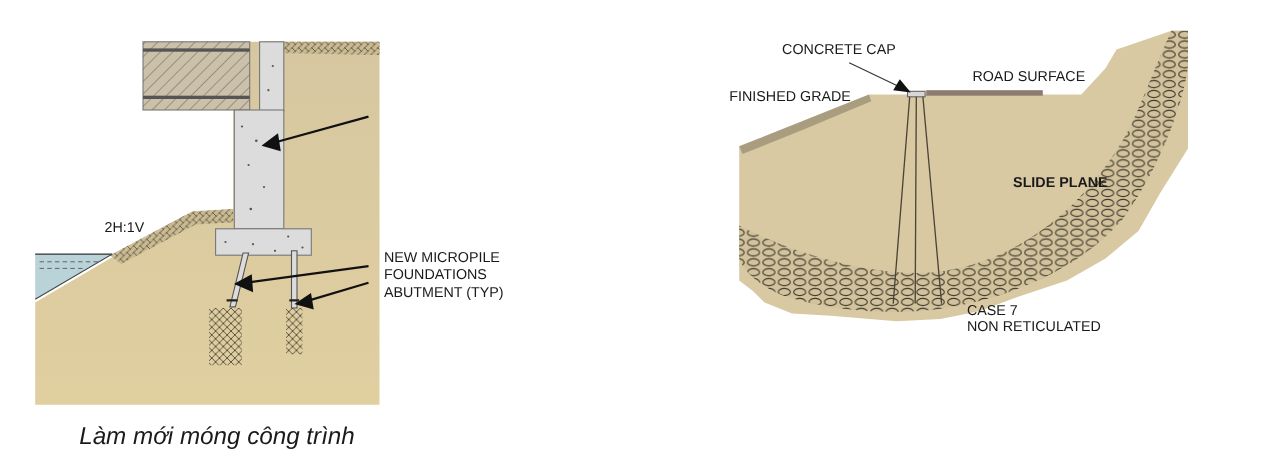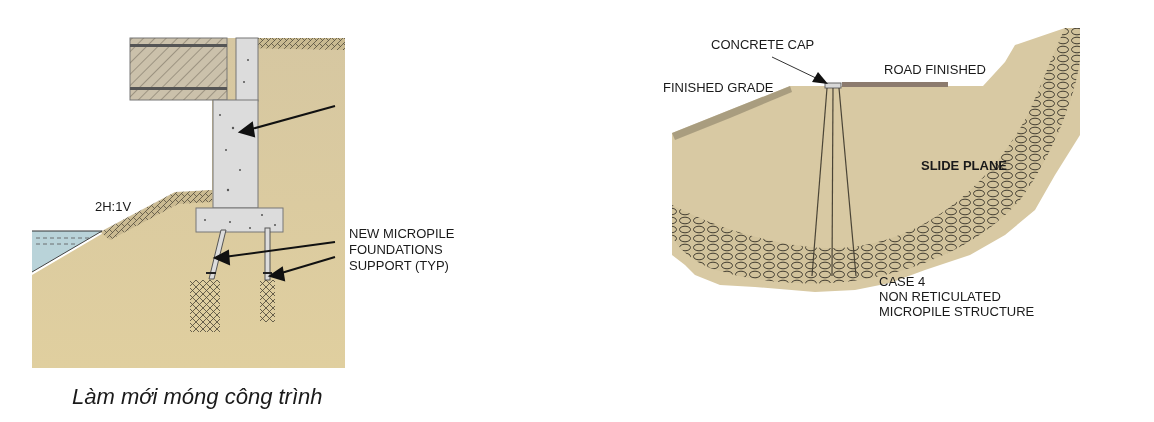--- a/index.html
+++ b/index.html
@@ -85,21 +85,21 @@
       <polygon points="240,132 252,123 254,136"></polygon>
       <line x1="335" y1="242" x2="224" y2="257"></line>
       <polygon points="215,258 228,251 229,264"></polygon>
       <line x1="335" y1="257" x2="278" y2="274"></line>
       <polygon points="270,276 282,268 284,280"></polygon>
     </g>
   </svg>
   <div class="lbl" style="left:95px;top:199px;">2H:1V</div>
   <div class="lbl" style="left:349px;top:226px;">NEW MICROPILE</div>
   <div class="lbl" style="left:349px;top:242px;">FOUNDATIONS</div>
-  <div class="lbl" style="left:349px;top:258px;">SUPPORT (TYP)</div>
+  <div class="lbl" style="left:349px;top:258px;">ABUTMENT (TYP)</div>
   <div class="caption" style="left:72px;top:384px;">Làm mới móng công trình</div>
 </div>
 
 <div class="panel" id="right">
   <svg width="574" height="422">
     <defs>
       <pattern id="cobble" width="14" height="9" patternUnits="userSpaceOnUse">
         <rect width="14" height="9" fill="#d2c39c"></rect>
         <ellipse cx="7" cy="4.5" rx="5.5" ry="3.3" fill="none" stroke="#3f3a2e" stroke-width="1"></ellipse>
       </pattern>
@@ -118,19 +118,18 @@
     <g stroke="#4a4436" stroke-width="1.2">
       <line x1="247" y1="88" x2="232" y2="276"></line>
       <line x1="253" y1="88" x2="252" y2="276"></line>
       <line x1="259" y1="88" x2="276" y2="276"></line>
     </g>
 
     <line x1="192" y1="57" x2="240" y2="80" stroke="#333" stroke-width="1"></line>
     <polygon points="248,84 232,82 238,72" fill="#111"></polygon>
   </svg>
   <div class="lbl" style="left:131px;top:37px;">CONCRETE CAP</div>
-  <div class="lbl" style="left:304px;top:62px;">ROAD FINISHED</div>
+  <div class="lbl" style="left:304px;top:62px;">ROAD SURFACE</div>
   <div class="lbl" style="left:83px;top:80px;">FINISHED GRADE</div>
   <div class="lbl bold" style="left:341px;top:145px;">SLIDE PLANE</div>
-  <div class="lbl" style="left:299px;top:274px;">CASE 4</div>
+  <div class="lbl" style="left:299px;top:274px;">CASE 7</div>
   <div class="lbl" style="left:299px;top:289px;">NON  RETICULATED</div>
-  <div class="lbl" style="left:299px;top:304px;">MICROPILE STRUCTURE</div>
 </div>
 
 </body></html>

